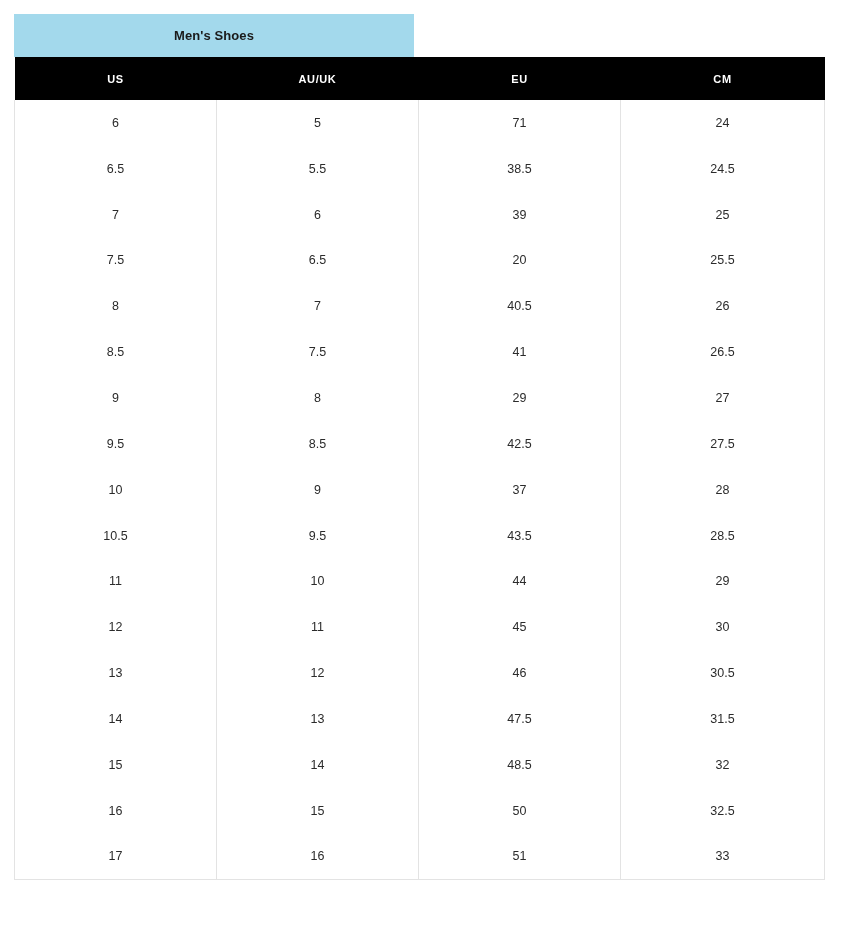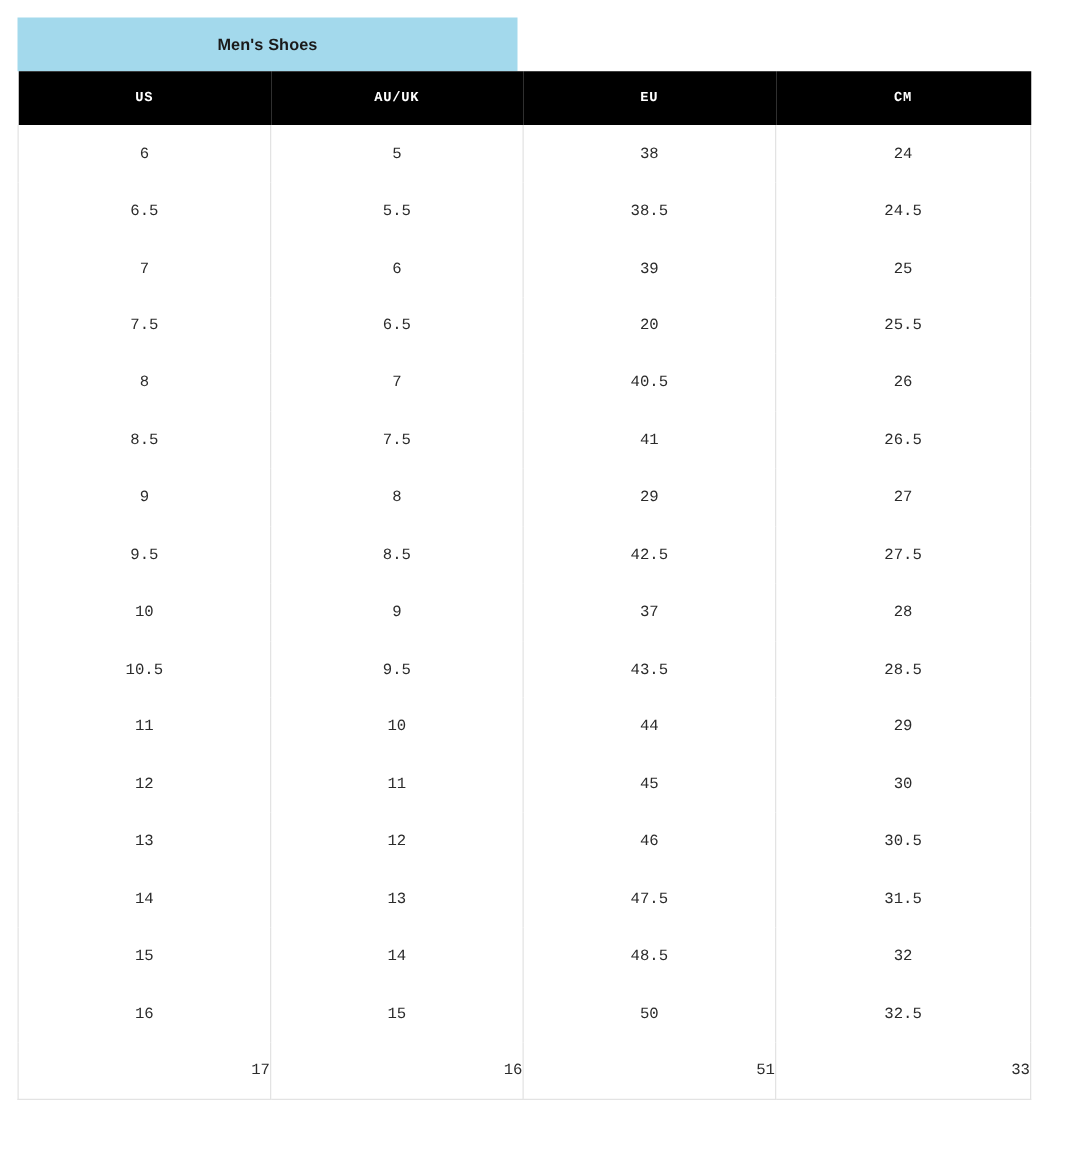--- a/index.html
+++ b/index.html
@@ -45,21 +45,20 @@
   }
 
   
   .size-table {
     position: absolute;
     left: 14px;
     top: 57px;
     width: 810px;
     border-collapse: collapse;
     table-layout: fixed;
-    font-family: Liberation Mono, monospace;
   }
 
   .size-table thead th {
     background: #000000;
     color: #ffffff;
     font-size: 11px;
     font-weight: bold;
     letter-spacing: 0.6px;
     height: 43px;
     padding: 0;
@@ -77,21 +76,20 @@
     color: #2b2b2b;
     background: #ffffff;
     border-left: 1px solid #e3e3e3;
     border-right: 1px solid #e3e3e3;
     border-top: none;
     border-bottom: none;
     box-sizing: border-box;
   }
   .size-table tbody tr:last-child td {
     border-bottom: 1px solid #e3e3e3;
-    text-align: right;
   }
 
   .col-us    { width: 202px; }
   .col-auuk  { width: 202px; }
   .col-eu    { width: 202px; }
   .col-cm    { width: 204px; }
 </style>
 </head>
 <body>
 
@@ -113,21 +111,21 @@
         <th>US</th>
         <th>AU/UK</th>
         <th>EU</th>
         <th>CM</th>
       </tr>
     </thead>
     <tbody id="table-body">
         <tr>
           <td>6</td>
           <td>5</td>
-          <td>38</td>
+          <td>71</td>
           <td>24</td>
         </tr>
         <tr>
           <td>6.5</td>
           <td>5.5</td>
           <td>38.5</td>
           <td>24.5</td>
         </tr>
         <tr>
           <td>7</td>

